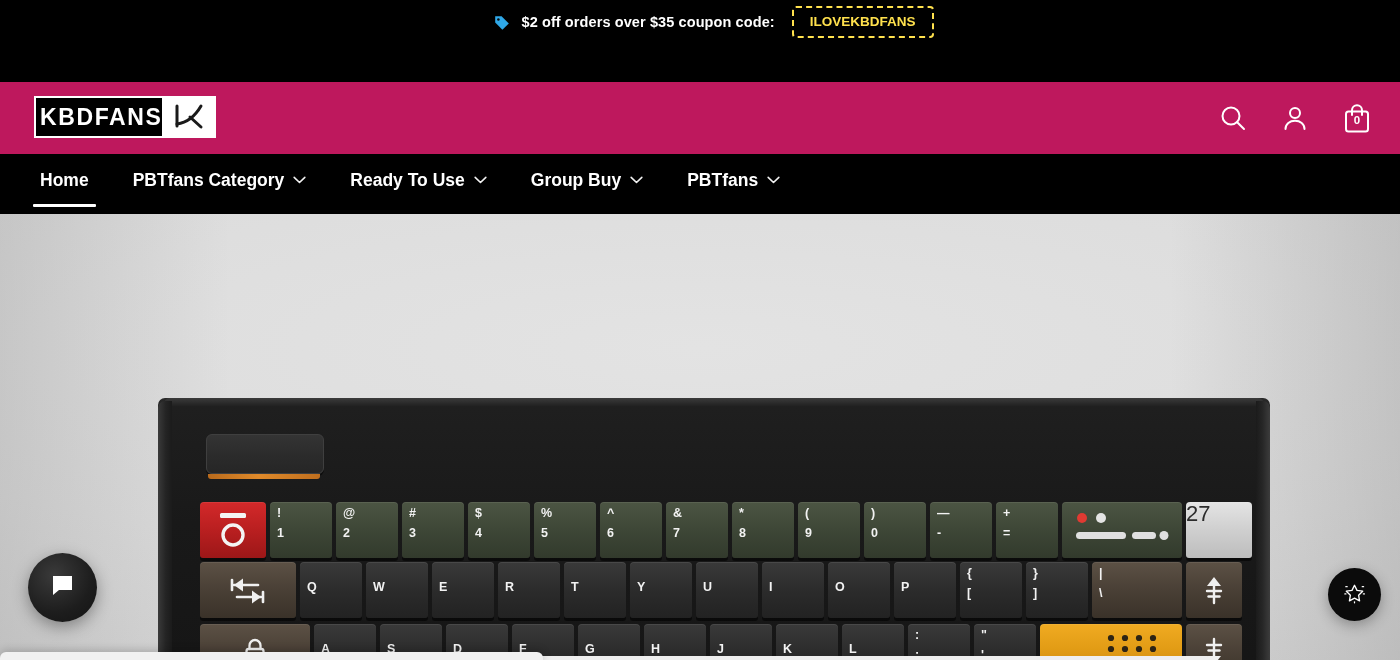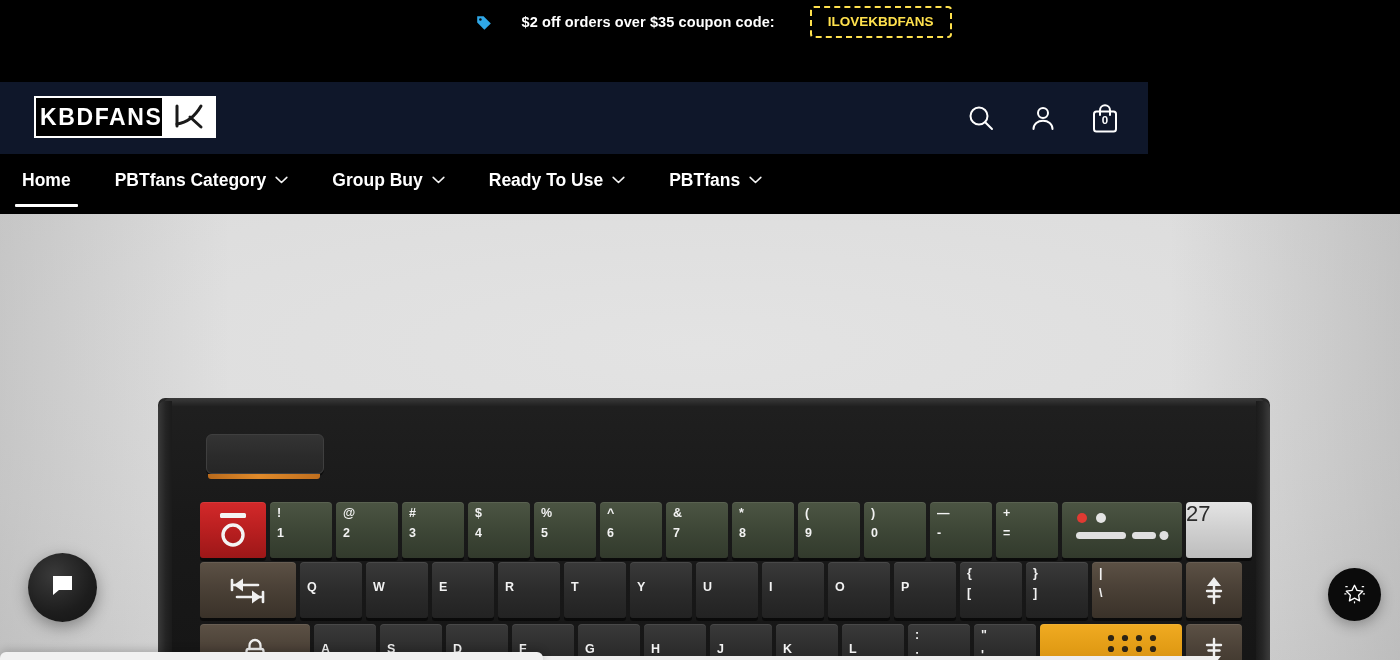--- a/index.html
+++ b/index.html
@@ -12,21 +12,21 @@
   }
   #page{ position:relative; width:1400px; height:660px; overflow:hidden; background:#000; }
 
   
   .announce{
     position:absolute; left:0; top:0; width:1400px; height:82px;
     background:#000; color:#fff;
   }
   .announce-row1{
     position:absolute; left:0; top:0; width:100%; height:44px;
-    display:flex; align-items:center; justify-content:center; gap:29px;padding-left:28px;
+    display:flex; align-items:center; justify-content:center; gap:11px;padding-left:28px;
   }
   .tag-icon{ display:block; width:16px; height:16px; flex:0 0 auto; position:relative; top:1px;}
   .announce-text{
     font-size:14.5px; font-weight:bold; color:#ffffff; letter-spacing:0.1px;
     white-space:nowrap;
   }
   .coupon{
     margin-left:6px;
     border:2px dashed #ffe14d;
     color:#ffe14d;
@@ -42,21 +42,21 @@
     position:absolute; left:0; top:44px; width:100%; height:38px;
     display:flex; align-items:center; justify-content:center;
   }
   .announce-link{
     font-size:13.5px; font-weight:bold; color:#ffffff; text-decoration:none;
     white-space:nowrap; cursor:pointer;
   }
 
   
   .header{
-    position:absolute; left:0; top:82px; width:1148px; height:72px; background:#0f172a;
+    position:absolute; left:0; top:82px; width:1400px; height:72px; background:#be185d;
   }
   .logo{
     position:absolute; left:34px; top:14px;
     width:182px; height:42px;
     border:2px solid #ffffff;
     display:flex; align-items:stretch;
     background:#000;
     cursor:pointer;
   }
   .logo-word{
@@ -85,21 +85,21 @@
   .cart-count{
     position:absolute; left:0; right:0; top:13px;
     text-align:center; font-size:11.5px; font-weight:bold; color:#ffffff;
     pointer-events:none;
   }
 
   
   .navbar{
     position:absolute; left:0; top:154px; width:1400px; height:60px; background:#000;
   }
-  .nav-list{ display:flex; align-items:flex-start; height:60px; }
+  .nav-list{ display:flex; align-items:flex-start; height:60px; padding-left:18px; }
   .nav-item{
     position:relative;
     display:flex; align-items:center; gap:9px;
     height:52px;
     padding:0 22px;
     color:#ffffff;
     font-size:17.5px; font-weight:bold;
     cursor:pointer; white-space:nowrap;
   }
   .nav-item .caret{ display:block; width:13px; height:8px; opacity:.95; }
@@ -284,29 +284,29 @@
         </div>
         <div class="nav-item">
           <span>PBTfans Category</span>
           <span style="display: flex;">
             <svg class="caret" viewBox="0 0 14 9">
               <path d="M1 1.5L7 7.3 13 1.5" stroke="#fff" stroke-width="1.8" fill="none" stroke-linecap="round" stroke-linejoin="round"></path>
             </svg>
           </span>
         </div>
         <div class="nav-item">
-          <span>Group Buy</span>
+          <span>Ready To Use</span>
           <span style="display: flex;">
             <svg class="caret" viewBox="0 0 14 9">
               <path d="M1 1.5L7 7.3 13 1.5" stroke="#fff" stroke-width="1.8" fill="none" stroke-linecap="round" stroke-linejoin="round"></path>
             </svg>
           </span>
         </div>
         <div class="nav-item">
-          <span>Ready To Use</span>
+          <span>Group Buy</span>
           <span style="display: flex;">
             <svg class="caret" viewBox="0 0 14 9">
               <path d="M1 1.5L7 7.3 13 1.5" stroke="#fff" stroke-width="1.8" fill="none" stroke-linecap="round" stroke-linejoin="round"></path>
             </svg>
           </span>
         </div>
         <div class="nav-item">
           <span>PBTfans</span>
           <span style="display: flex;">
             <svg class="caret" viewBox="0 0 14 9">

